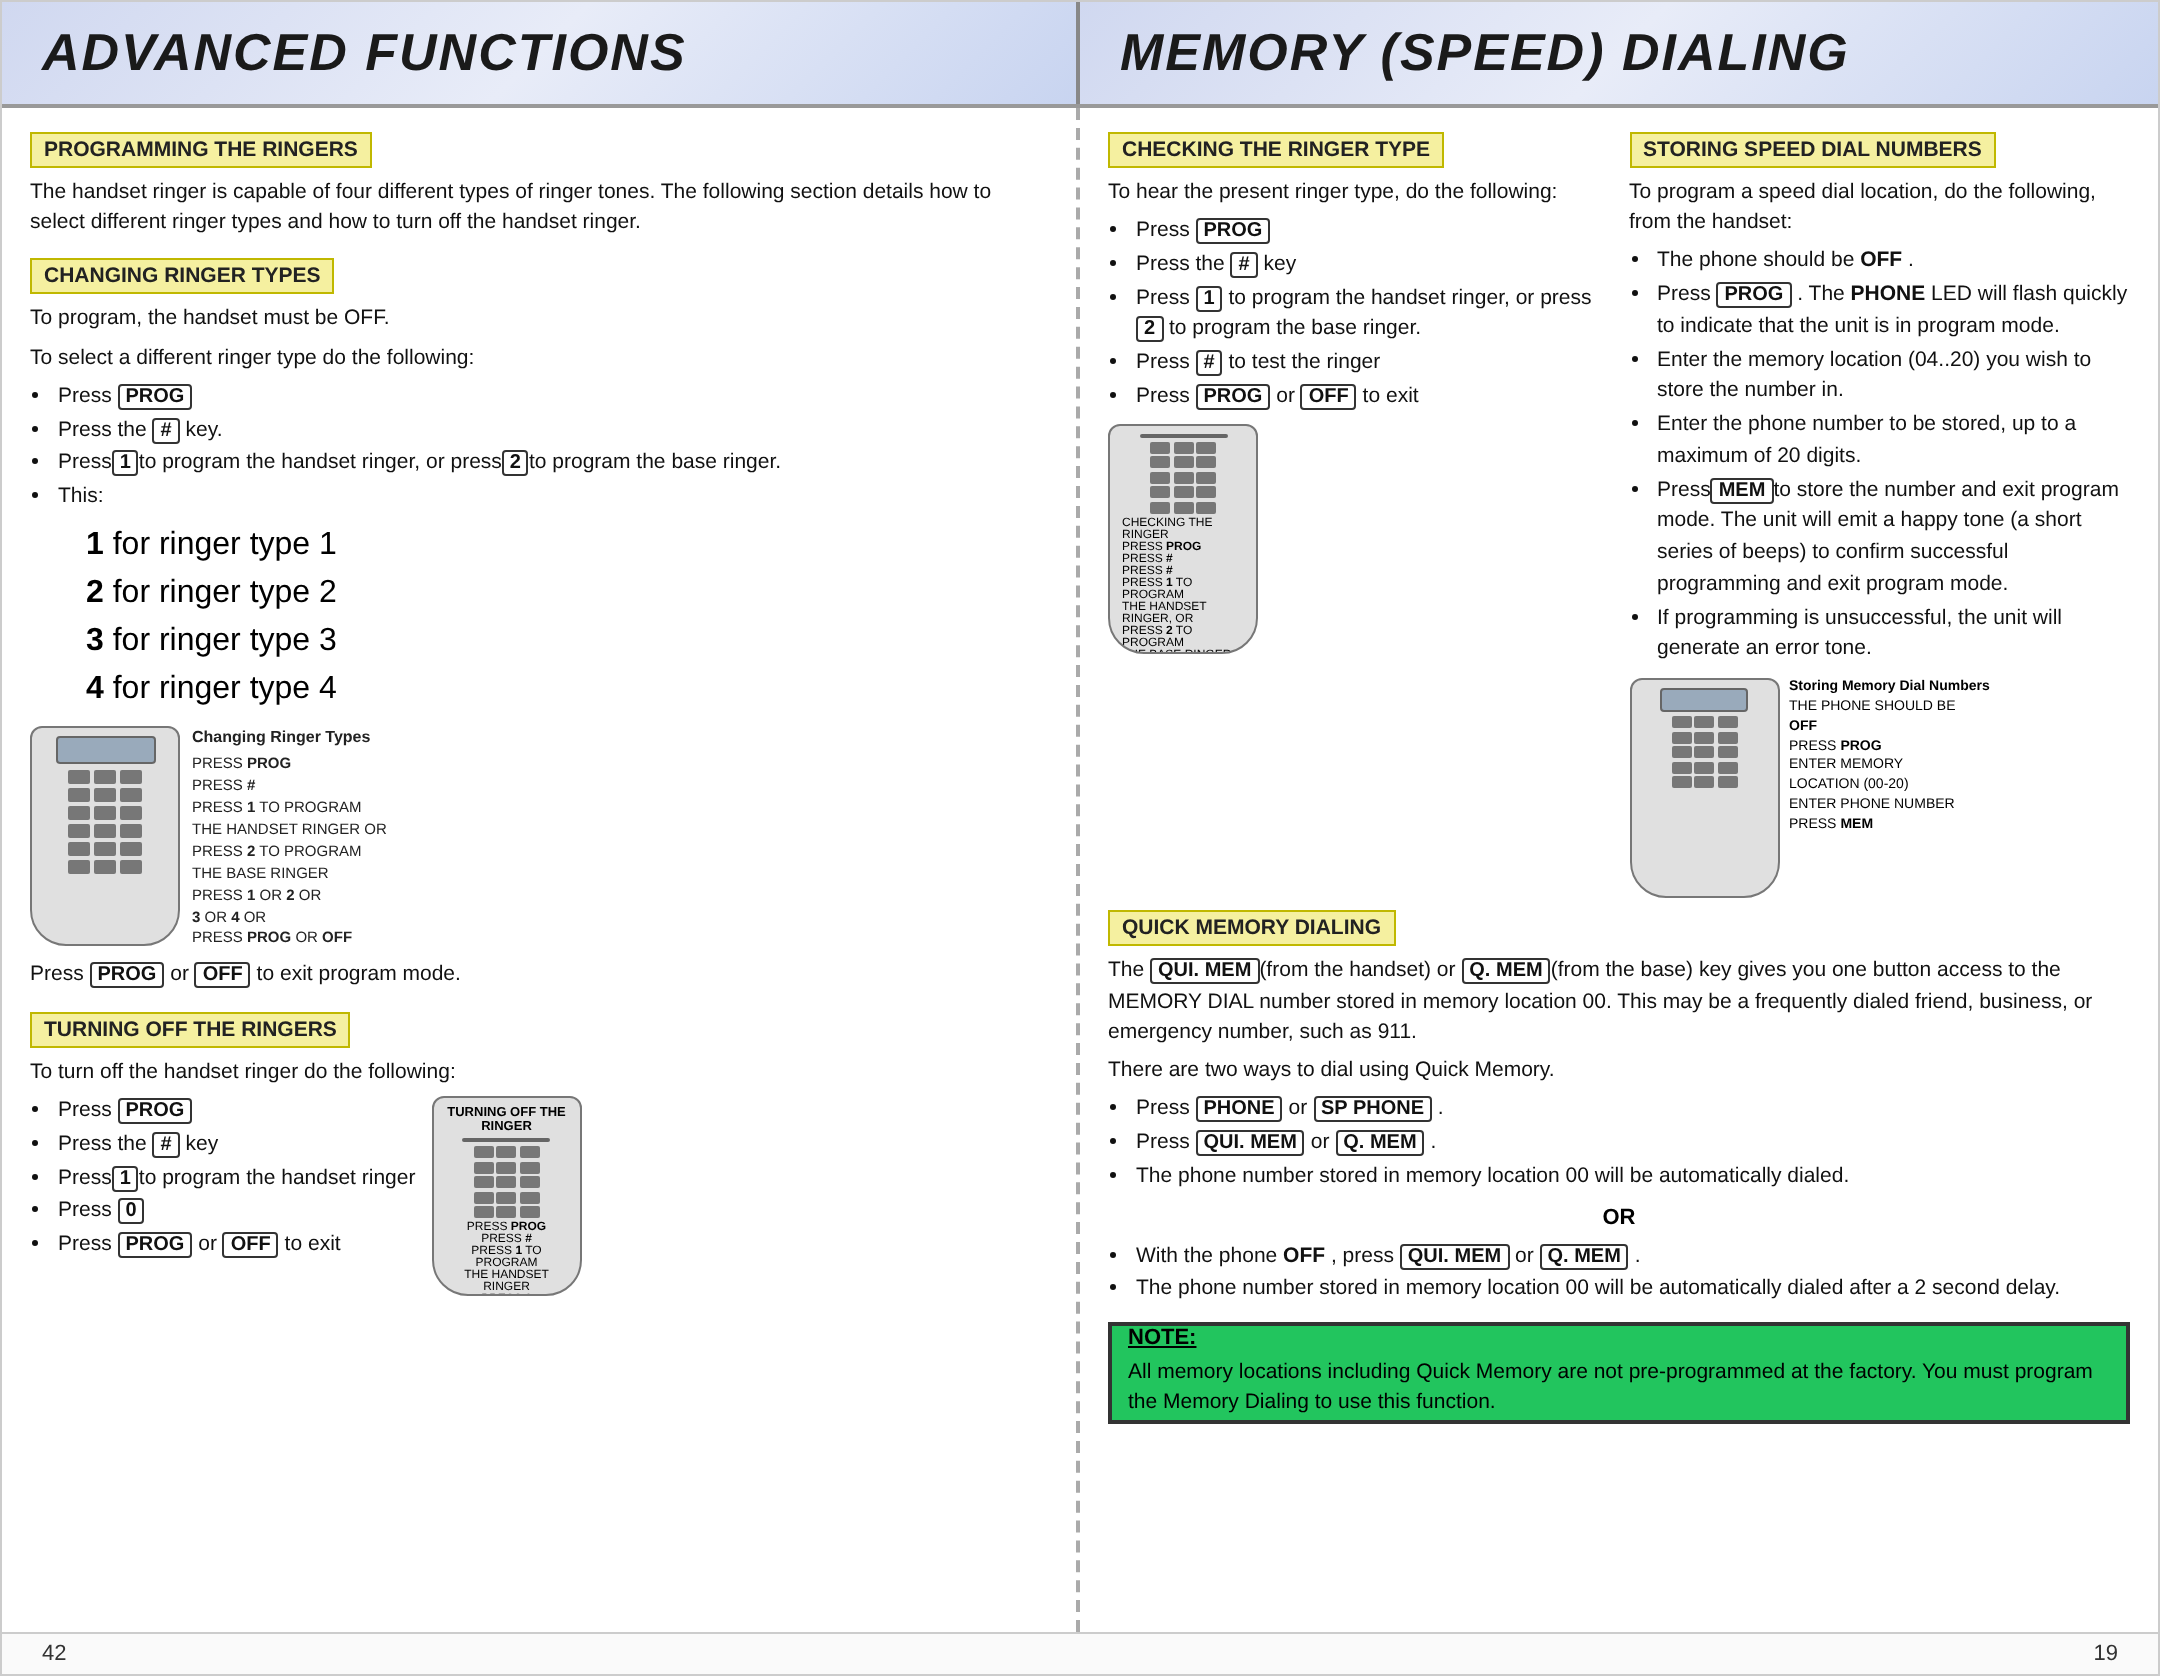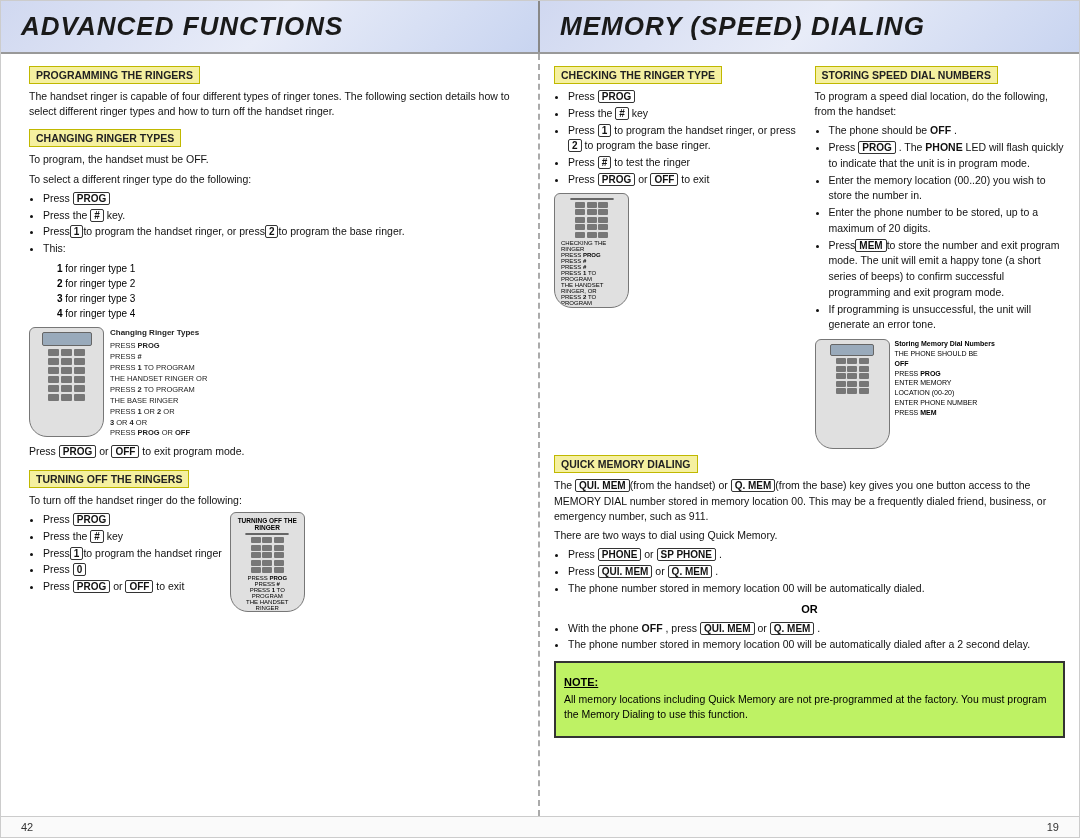--- a/index.html
+++ b/index.html
@@ -46,21 +46,21 @@
       letter-spacing: 1px;
     }
     .page-content {
       display: flex;
       flex: 1;
       overflow: hidden;
     }
     .left-panel {
       width: 50%;
       border-right: 2px dashed #aaa;
-      padding: 12px 28px;
+      padding: 12px 14px;
       overflow-y: auto;
     }
     .right-panel {
       width: 50%;
       padding: 12px 14px;
       overflow-y: auto;
     }
     .section-header {
       background: #f5f0a0;
       border: 1px solid #c0b800;
@@ -106,23 +106,23 @@
     .page-num {
       font-size: 11px;
       color: #333;
     }
     .two-col {
       display: flex;
       gap: 10px;
     }
     .note-box {
       border: 2px solid #333;
-      padding: 13px 8px;
+      padding: 0 8px;
       margin-top: 8px;
-      background: #bef264;
+      background: #22c55e;
     }
     .note-title {
       font-weight: 900;
       font-size: 11px;
       text-decoration: underline;
       margin-bottom: 4px;
     }
     .note-text {
       font-size: 10.5px;
       line-height: 1.45;
@@ -183,21 +183,21 @@
       <div class="section-block">
         <span class="section-header section-header-yellow">Changing Ringer Types</span>
         <p class="section-text">To program, the handset must be OFF.</p>
         <p class="section-text">To select a different ringer type do the following:</p>
         <ul class="bullet-list">
           <li>Press <span class="inline-key">PROG</span></li>
           <li>Press the <span class="inline-key">#</span> key.</li>
           <li>Press<span class="inline-key">1</span>to program the handset ringer, or press<span class="inline-key">2</span>to program the base ringer.</li>
           <li>This:</li>
         </ul>
-        <div style="margin-left:28px; font-size:10px; line-height:1.5;">
+        <div style="margin-left:28px; font-size:16px; line-height:1.5;">
           <div><strong>1</strong> for ringer type 1</div>
           <div><strong>2</strong> for ringer type 2</div>
           <div><strong>3</strong> for ringer type 3</div>
           <div><strong>4</strong> for ringer type 4</div>
         </div>
         <div class="two-col" style="margin-top:6px;">
           <div>
 
             <div style="display:flex; gap:6px; align-items:flex-start;">
               <div class="phone-small">
@@ -287,20 +287,21 @@
       </div>
 
     </div>
 
     <div class="right-panel">
 
       <div style="display:flex;gap:10px;">
 
         <div style="flex:1;">
           <span class="section-header section-header-yellow">Checking the Ringer Type</span>
+          <p class="section-text">To hear the present ringer type, do the following:</p>
           <ul class="bullet-list">
             <li>Press <span class="inline-key">PROG</span></li>
             <li>Press the <span class="inline-key">#</span> key</li>
             <li>Press <span class="inline-key">1</span> to program the handset ringer, or press <span class="inline-key">2</span> to program the base ringer.</li>
             <li>Press <span class="inline-key">#</span> to test the ringer</li>
             <li>Press <span class="inline-key">PROG</span> or <span class="inline-key">OFF</span> to exit</li>
           </ul>
           
           <div style="display:flex;gap:5px;margin-top:5px;">
             <div class="phone-small" style="height:115px;">
@@ -334,21 +335,21 @@
             </div>
           </div>
         </div>
 
         <div style="flex:1;">
           <span class="section-header section-header-yellow">Storing Speed Dial Numbers</span>
           <p class="section-text">To program a speed dial location, do the following, from the handset:</p>
           <ul class="bullet-list">
             <li>The phone should be <strong>OFF</strong> .</li>
             <li>Press <span class="inline-key">PROG</span> . The <strong>PHONE</strong> LED will flash quickly to indicate that the unit is in program mode.</li>
-            <li>Enter the memory location (00..20) you wish to store the number in.</li>
+            <li>Enter the memory location (04..20) you wish to store the number in.</li>
             <li>Enter the phone number to be stored, up to a maximum of 20 digits.</li>
             <li>Press<span class="inline-key">MEM</span>to store the number and exit program mode. The unit will emit a happy tone (a short series of beeps) to confirm successful programming and exit program mode.</li>
             <li>If programming is unsuccessful, the unit will generate an error tone.</li>
           </ul>
 
           
           <div style="display:flex;gap:5px;margin:6px 0;">
             <div class="phone-small" style="height:110px;">
               <div style="width:44px;height:12px;background:#9ab;border:1px solid #666;border-radius:2px;margin-bottom:2px;"></div>
               <div style="display:grid;grid-template-columns:repeat(3,10px);gap:1.5px;">

